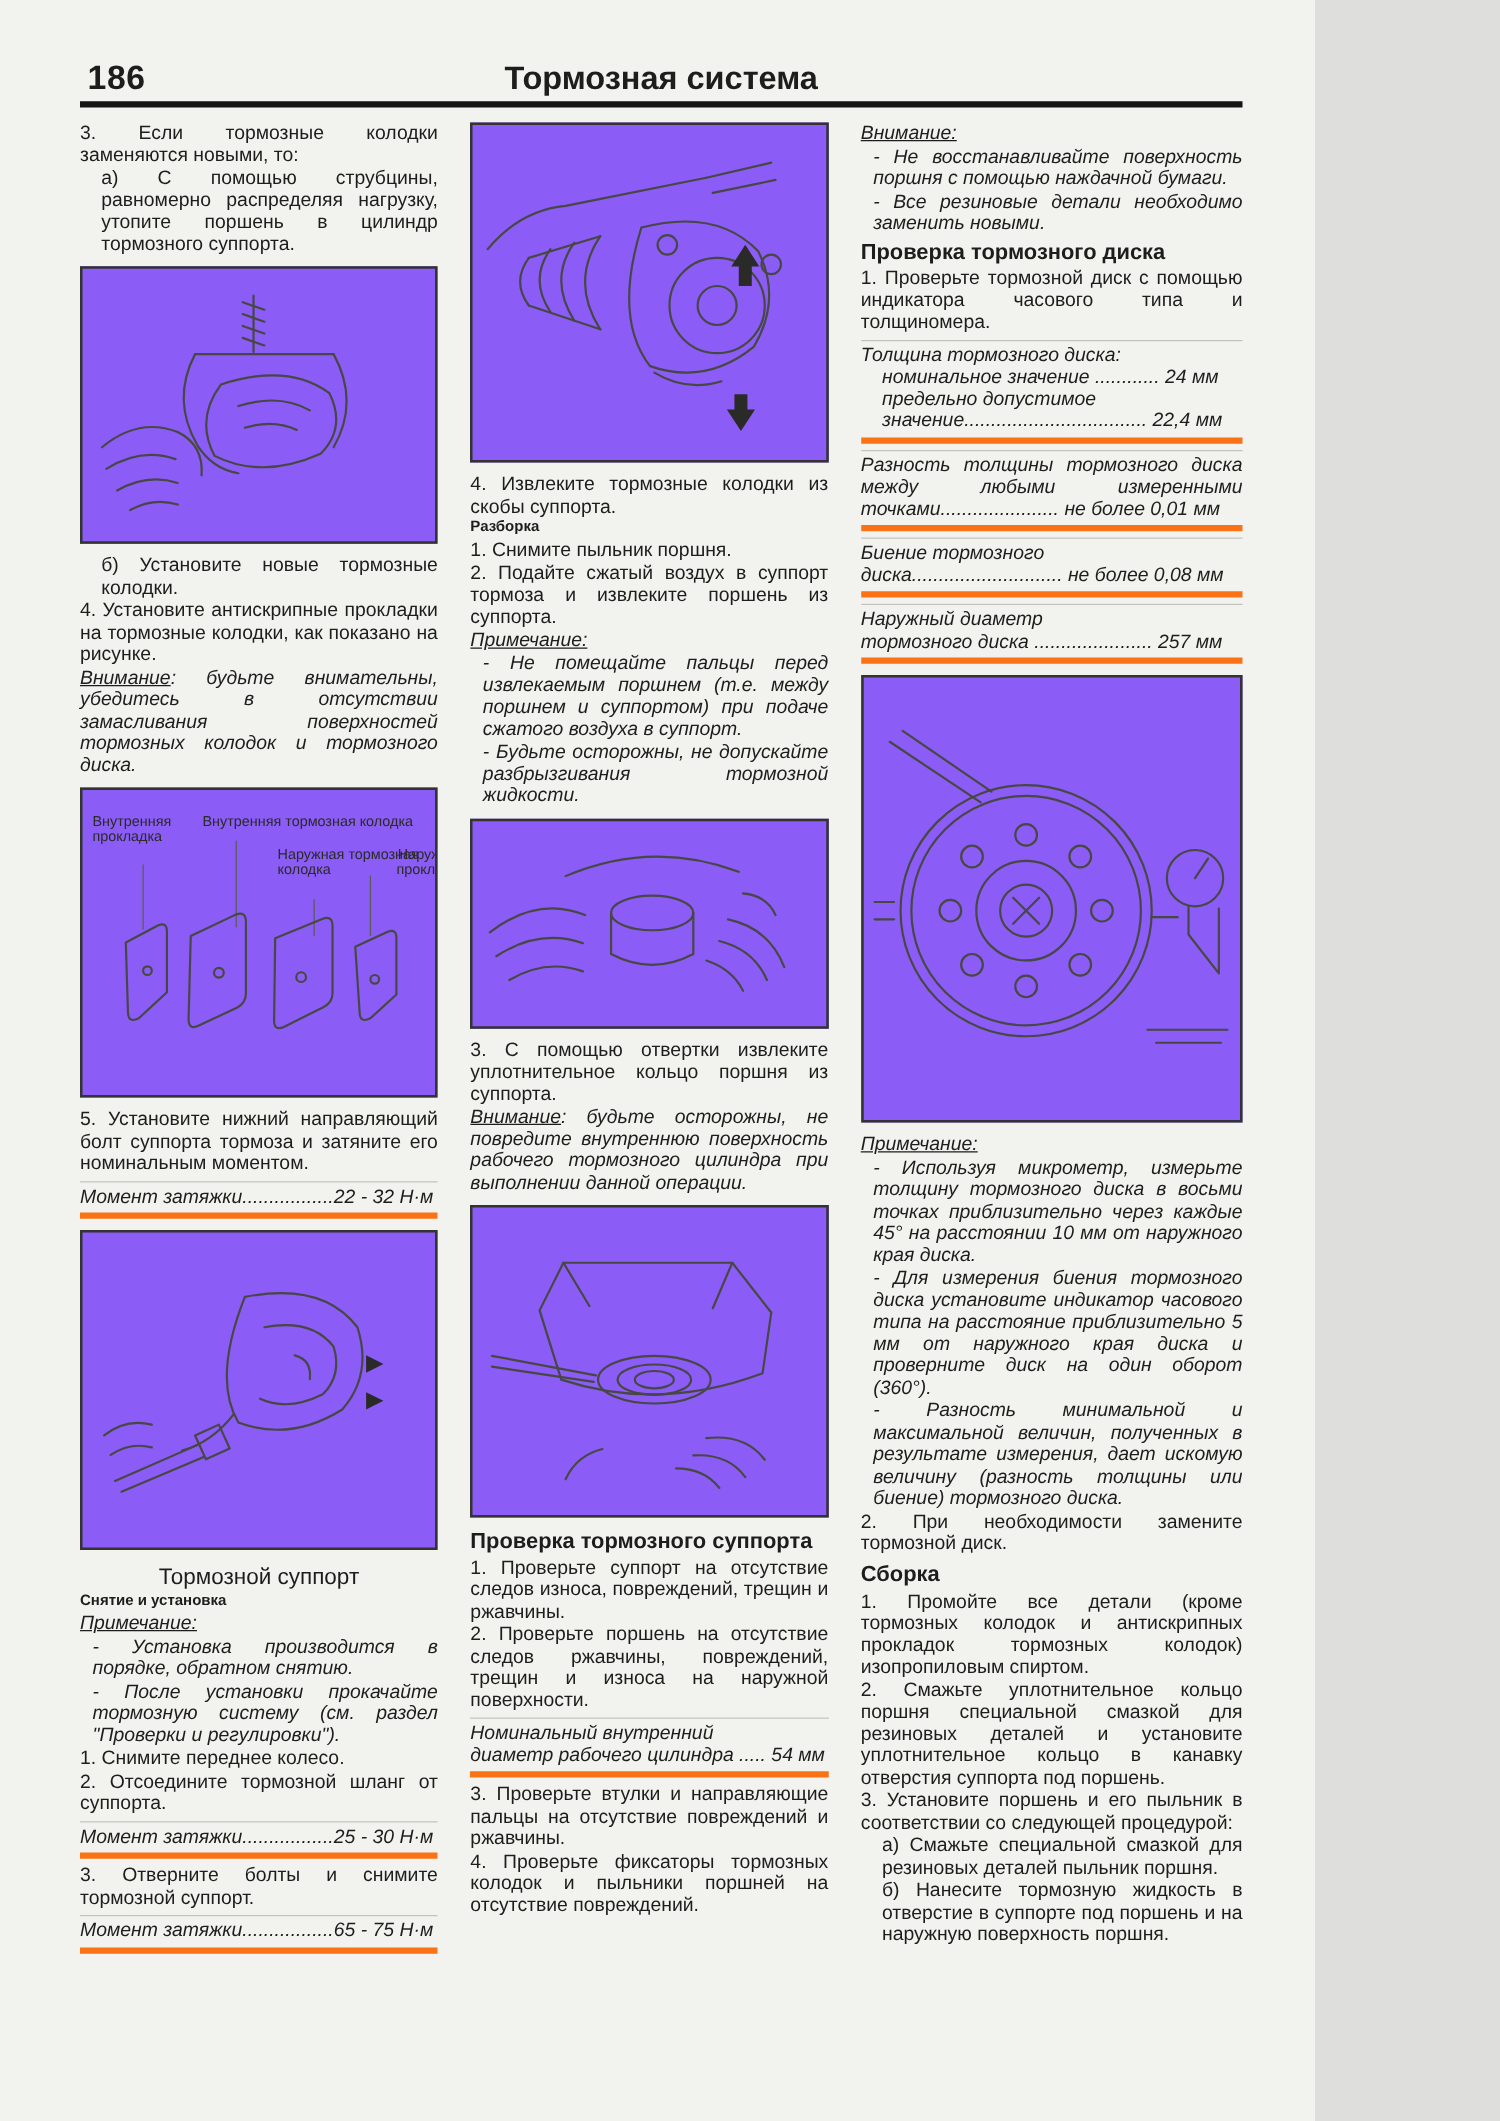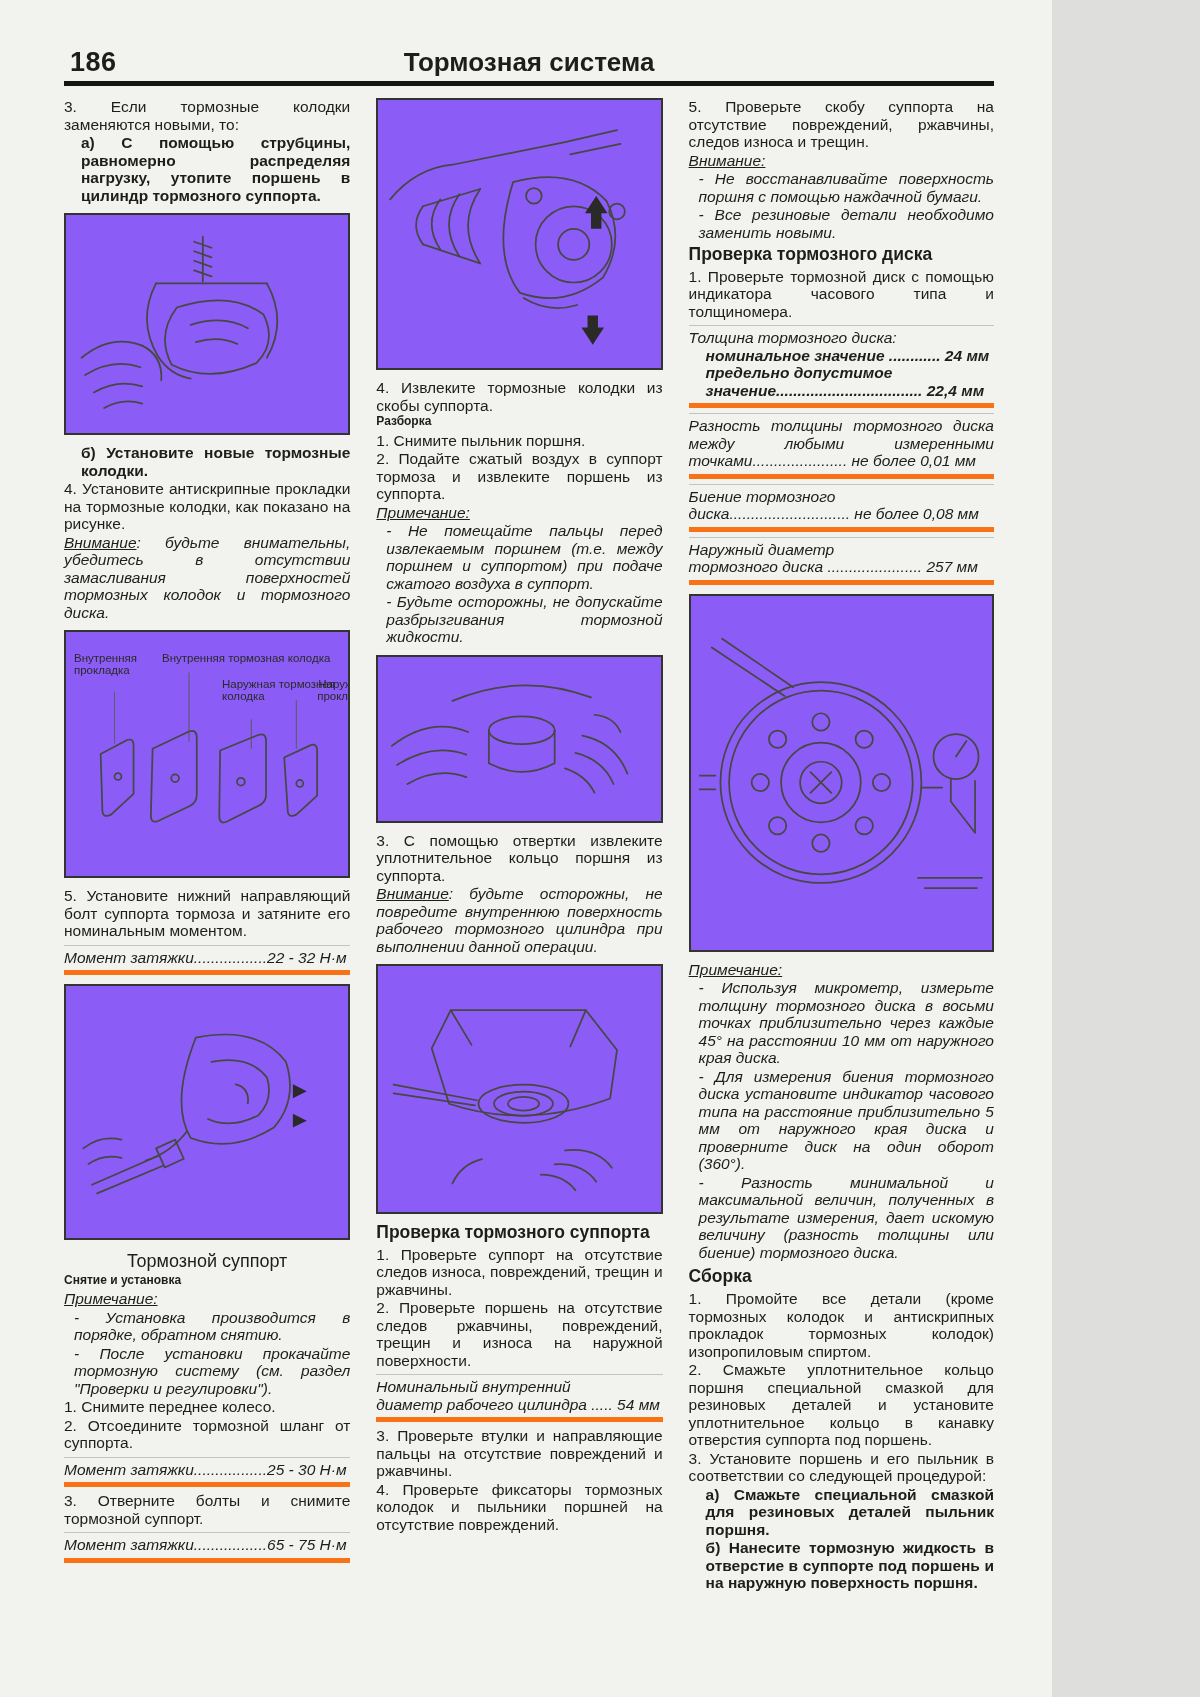--- a/index.html
+++ b/index.html
@@ -12,21 +12,21 @@
   }
   
   .hdr { position:relative; height:42px; border-bottom:5px solid #151513; }
   .pnum { position:absolute; left:6px; bottom:3px; font-size:27px; font-weight:bold; letter-spacing:.5px; }
   .ptitle { position:absolute; left:50%; transform:translateX(-50%); bottom:3px; font-size:26px; font-weight:bold; }
   
   .cols { display:flex; gap:26px; margin-top:12px; }
   .col { font-size:15.5px; line-height:1.13; text-align:justify; }
   .col-l { width:330px; } .col-m { width:330px; } .col-r { width:352px; }
   p { margin:0 0 1px; }
-  .ind  { padding-left:17px;font-weight:bold; }
+  .ind  { padding-left:17px; }
   .note { font-style:italic; }
   .note-item { font-style:italic; padding-left:10px; }
   .ul { text-decoration:underline; }
   .h-big { font-size:18px; font-weight:normal; text-align:center; margin:12px 0 3px; line-height:1.05; }
   .h-sub { font-size:12px; font-weight:bold; text-align:left; margin:1px 0 3px; }
   .h-med { font-size:17.5px; font-weight:bold; text-align:left; margin:6px 0 3px; }
   .spec {
     font-style:italic; margin:5px 0; padding:3px 0 4px;
     border-top:1px solid #c3c3bf; border-bottom:5px solid #f97316;
   }
@@ -217,21 +217,20 @@
       <p>2. Проверьте поршень на отсутствие следов ржавчины, повреждений, трещин и износа на наружной поверхности.</p>
       <div class="spec">
         <p>Номинальный внутренний</p>
         <p>диаметр рабочего цилиндра ..... 54 мм</p>
       </div>
       <p>3. Проверьте втулки и направляющие пальцы на отсутствие повреждений и ржавчины.</p>
       <p>4. Проверьте фиксаторы тормозных колодок и пыльники поршней на отсутствие повреждений.</p>
     </div>
 
     <div class="col col-r">
-      <p>5. Проверьте скобу суппорта на отсутствие повреждений, ржавчины, следов износа и трещин.</p>
       <p class="note"><span class="ul">Внимание:</span></p>
       <p class="note-item">- Не восстанавливайте поверхность поршня с помощью наждачной бумаги.</p>
       <p class="note-item">- Все резиновые детали необходимо заменить новыми.</p>
 
       <div class="h-med" style="margin-top:4px;">Проверка тормозного диска</div>
       <p>1. Проверьте тормозной диск с помощью индикатора часового типа и толщиномера.</p>
 
       <div class="spec">
         <p>Толщина тормозного диска:</p>
         <p class="ind">номинальное значение ............ 24 мм</p>
@@ -274,20 +273,21 @@
             <path d="M262 300 h74 M270 312 h60"></path>
             <path d="M10 182 h18 M10 198 h18"></path>
           </g>
         </svg>
       </div>
 
       <p class="note"><span class="ul">Примечание:</span></p>
       <p class="note-item">- Используя микрометр, измерьте толщину тормозного диска в восьми точках приблизительно через каждые 45° на расстоянии 10 мм от наружного края диска.</p>
       <p class="note-item">- Для измерения биения тормозного диска установите индикатор часового типа на расстояние приблизительно 5 мм от наружного края диска и проверните диск на один оборот (360°).</p>
       <p class="note-item">- Разность минимальной и максимальной величин, полученных в результате измерения, дает искомую величину (разность толщины или биение) тормозного диска.</p>
+      <p>2. При необходимости замените тормозной диск.</p>
 
       <div class="h-med">Сборка</div>
       <p>1. Промойте все детали (кроме тормозных колодок и антискрипных прокладок тормозных колодок) изопропиловым спиртом.</p>
       <p>2. Смажьте уплотнительное кольцо поршня специальной смазкой для резиновых деталей и установите уплотнительное кольцо в канавку отверстия суппорта под поршень.</p>
       <p>3. Установите поршень и его пыльник в соответствии со следующей процедурой:</p>
       <p class="ind">а) Смажьте специальной смазкой для резиновых деталей пыльник поршня.</p>
       <p class="ind">б) Нанесите тормозную жидкость в отверстие в суппорте под поршень и на наружную поверхность поршня.</p>
     </div>
 
   </div>

